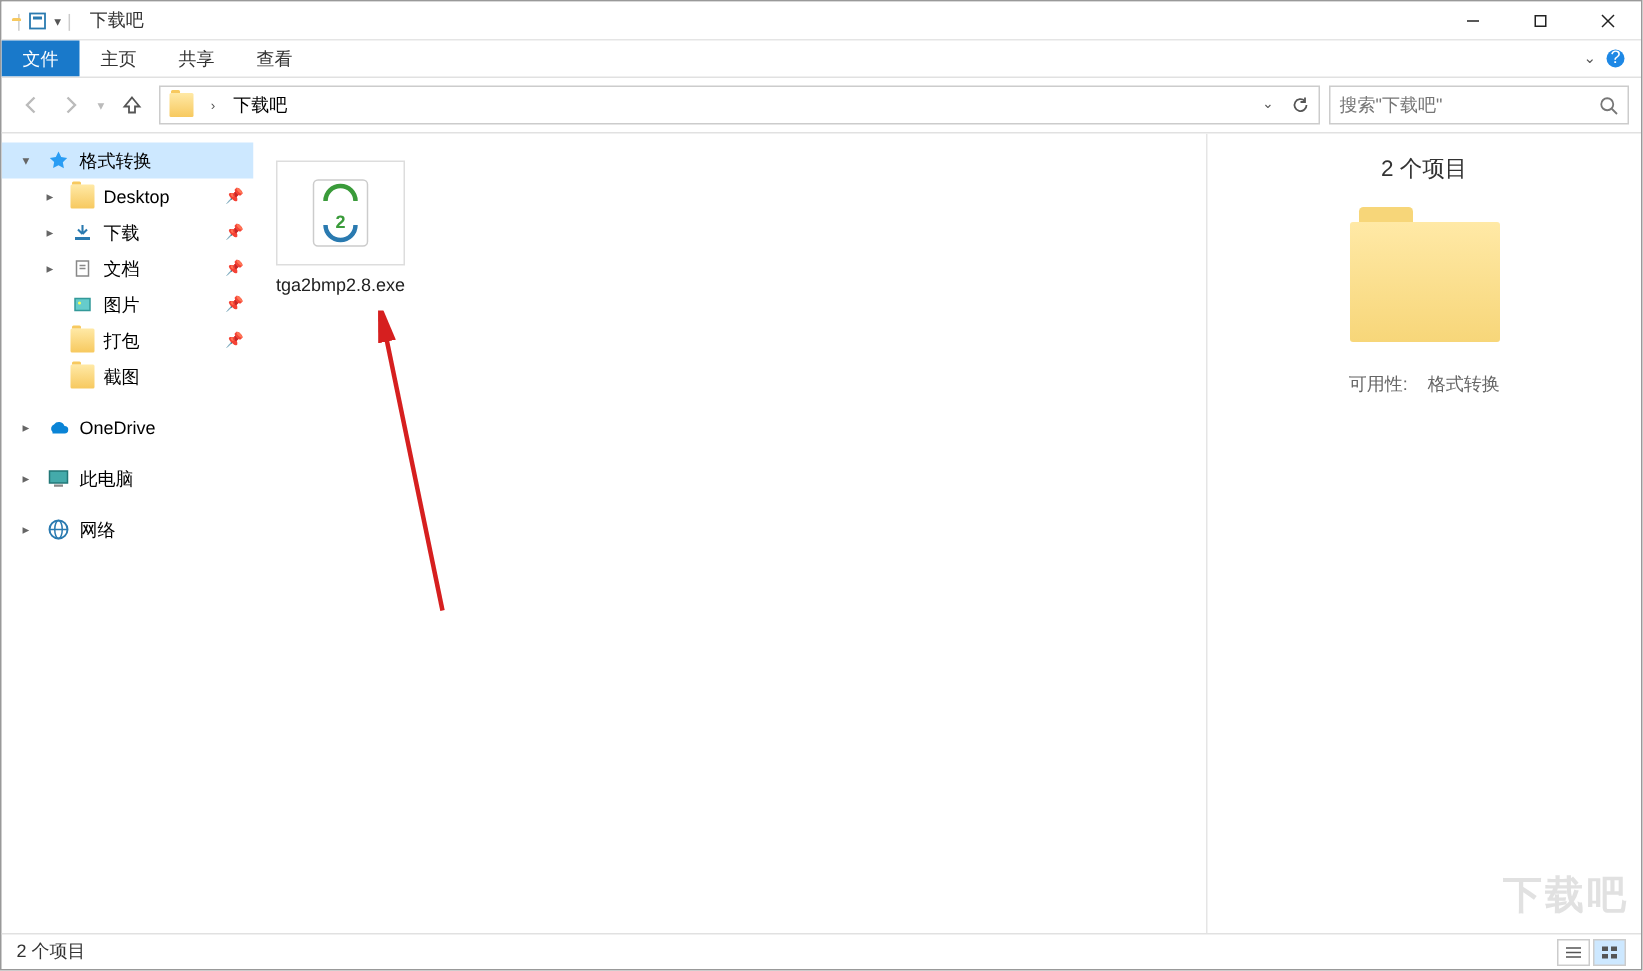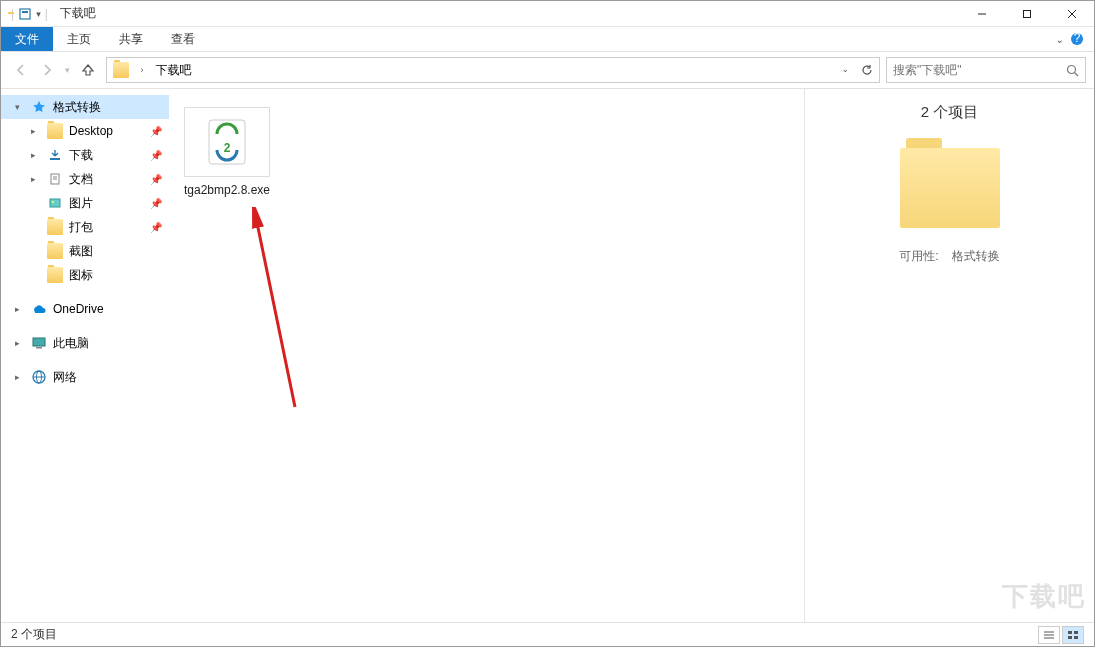--- a/index.html
+++ b/index.html
@@ -217,27 +217,20 @@
       <span>打包</span>
       <span class="pin">📌</span>
     </div>
     <div class="nav-item sub">
       <span class="chev"></span>
       <span class="icn">
           <span class="folder-icn"></span>
         </span>
       <span>截图</span>
     </div>
-    <div class="nav-item sub">
-      <span class="chev"></span>
-      <span class="icn">
-          <span class="folder-icn"></span>
-        </span>
-      <span>图标</span>
-    </div>
 
     <div style="height:10px"></div>
     <div class="nav-item">
       <span class="chev">▸</span>
       <span class="icn">
           <svg width="16" height="16" viewBox="0 0 16 16">
             <path d="M4 11a3 3 0 0 1 1-5 4 4 0 0 1 7 1 2.5 2.5 0 0 1 0 5H4z" fill="#0a84d6"></path>
           </svg>
         </span>
       <span>OneDrive</span>

